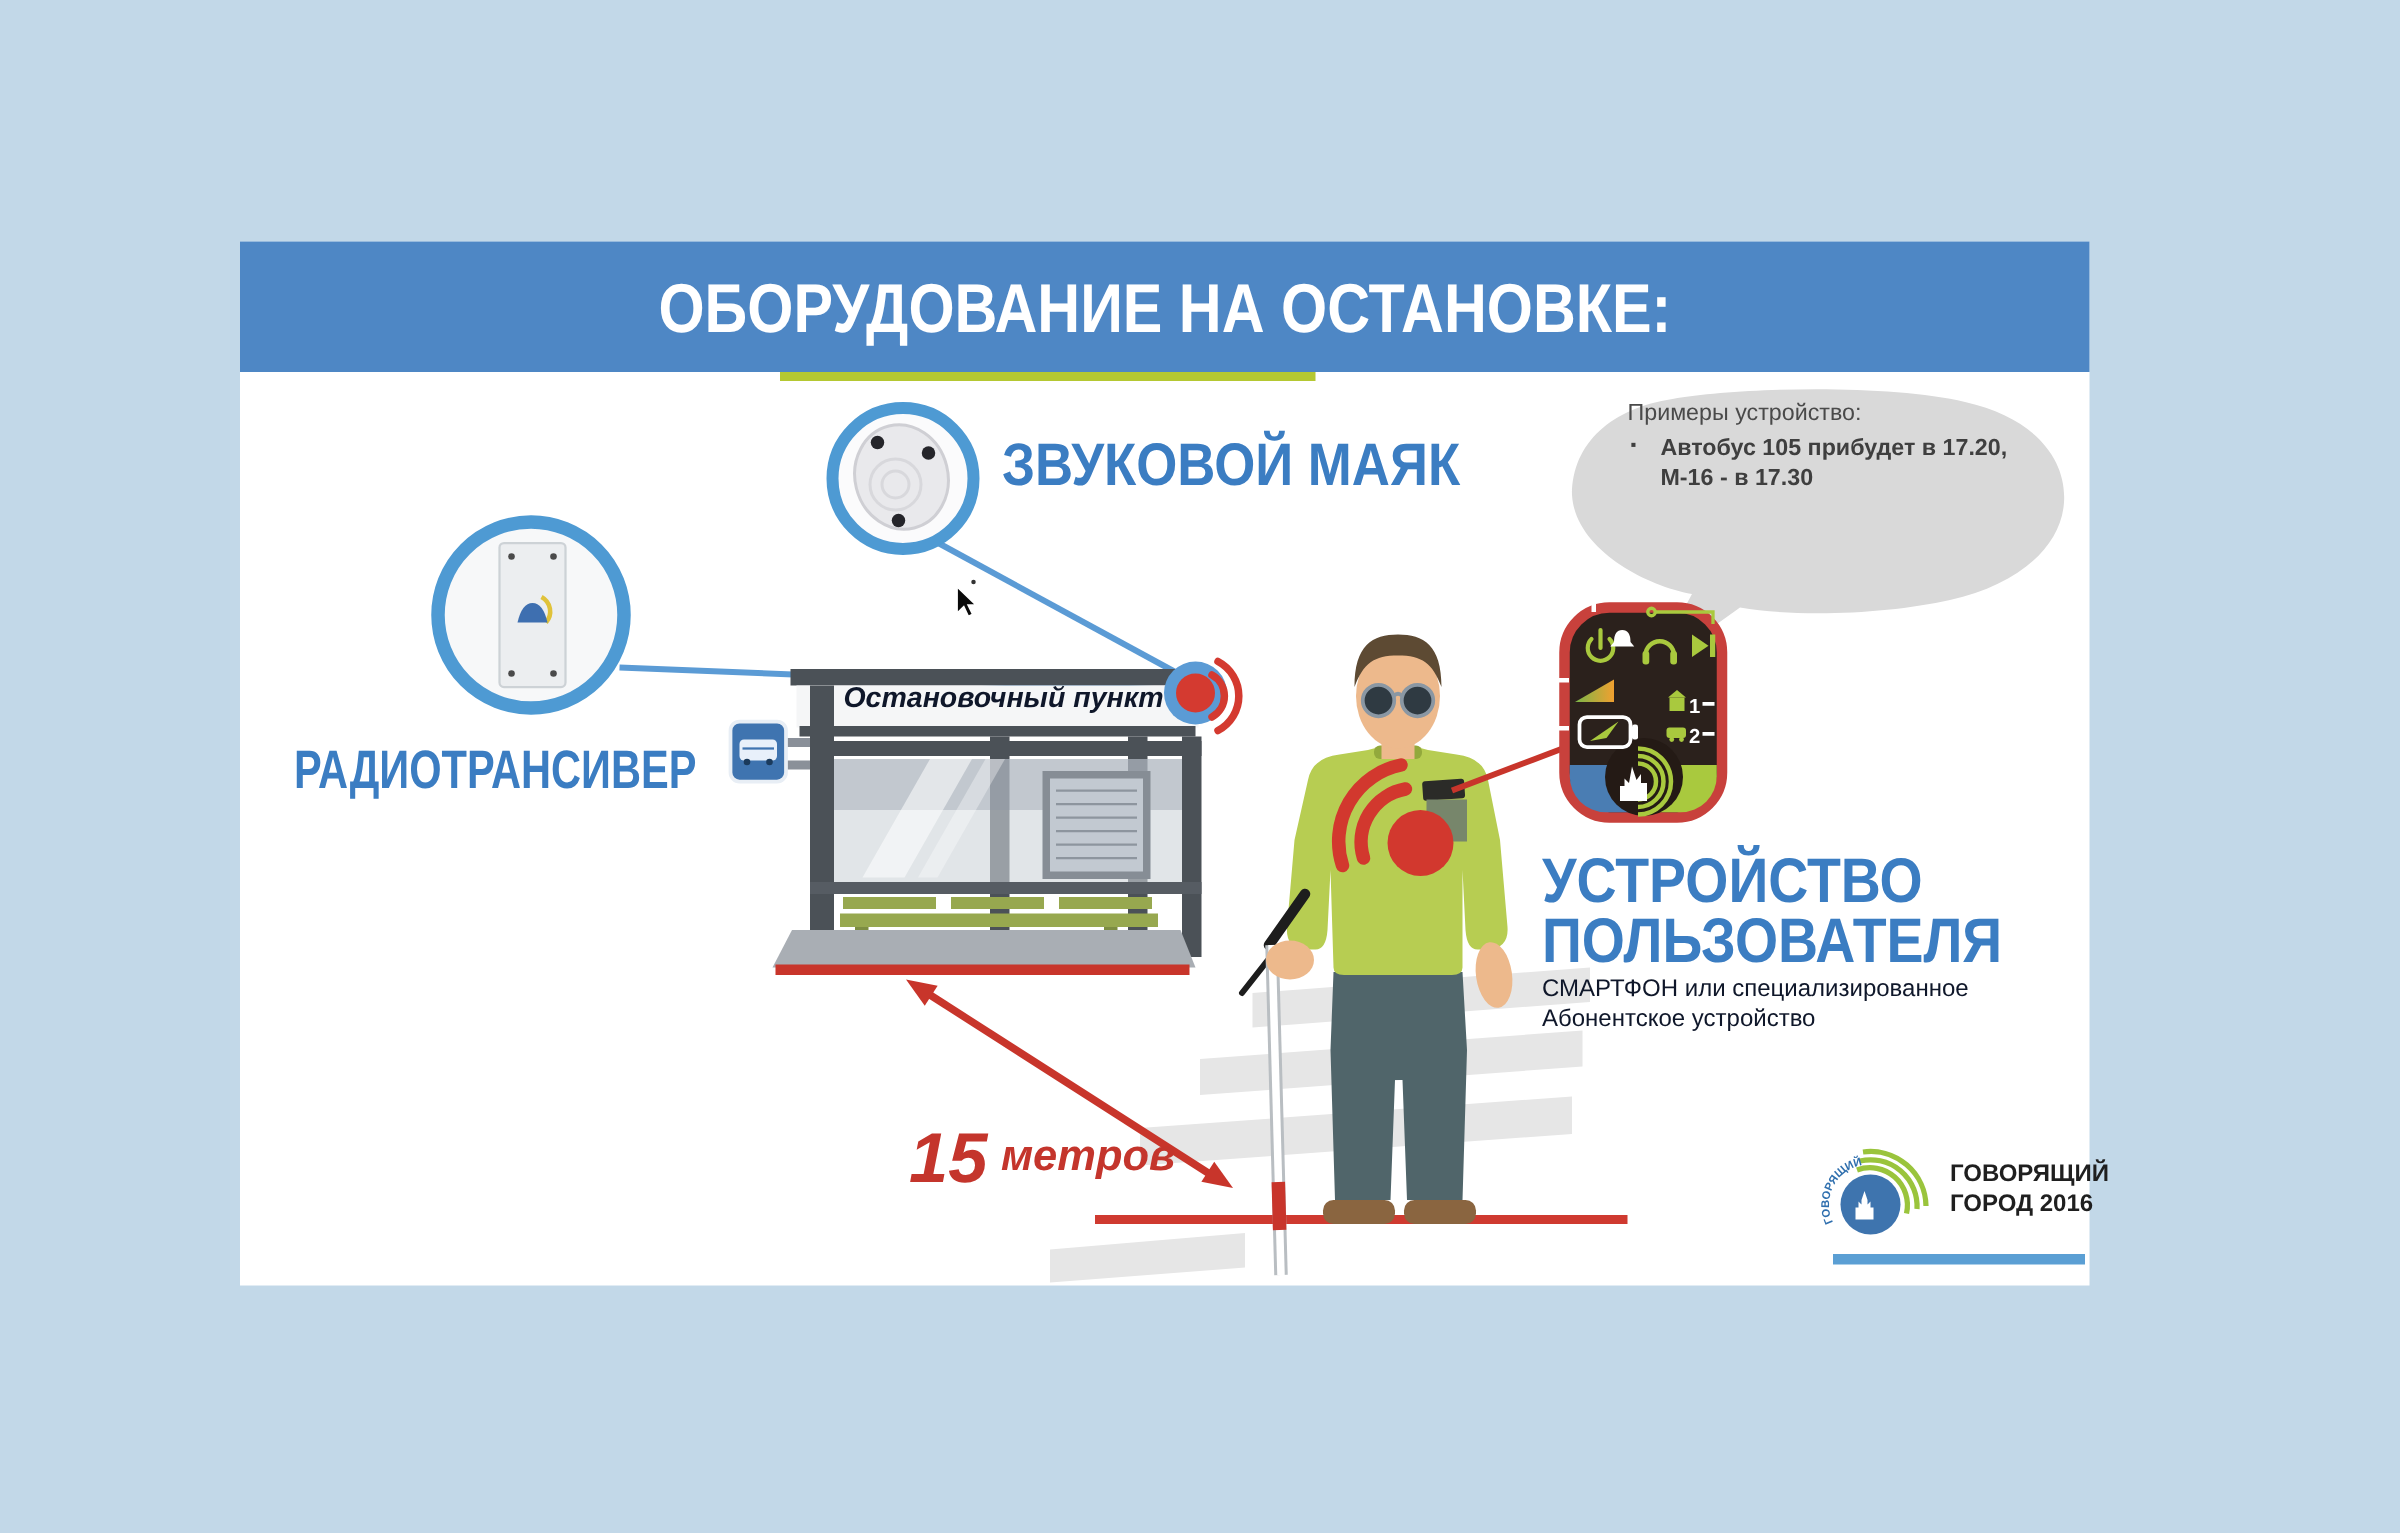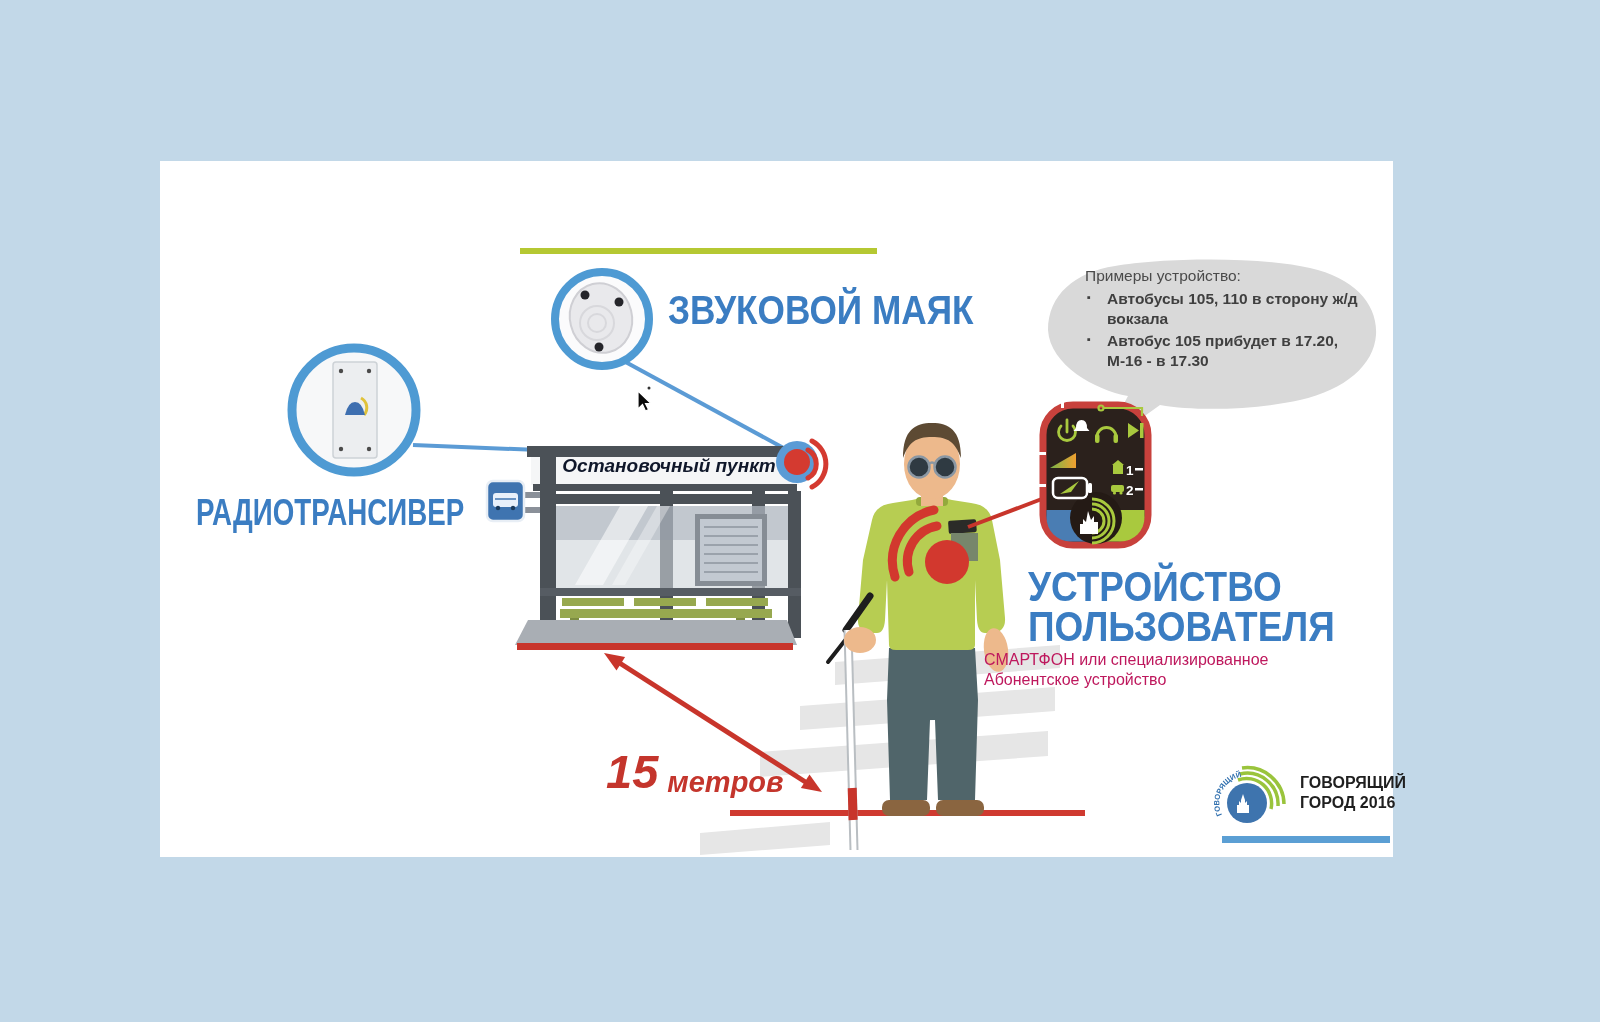--- a/index.html
+++ b/index.html
@@ -11,45 +11,48 @@
   .title{color:#ffffff;font-size:46px;font-weight:bold;white-space:nowrap;
          transform:scaleX(.86);letter-spacing:0;}
   .green-bar{position:absolute;left:520px;top:248px;width:357px;height:6px;background:#b5c832;}
   .overlay{position:absolute;left:0;top:0;width:1600px;height:1022px;pointer-events:none;}
   .blue-label{position:absolute;font-weight:bold;color:#3b7dc2;white-space:nowrap;
               transform-origin:left top;}
   .lbl-beacon{left:668px;top:288px;font-size:40px;transform:scaleX(.88);}
   .lbl-transceiver{left:196px;top:492px;font-size:36px;transform:scaleX(.77);}
   .lbl-device{left:1028px;top:567px;font-size:42px;line-height:40px;transform:scaleX(.88);
               white-space:normal;width:330px;}
-  .lbl-device-sub{position:absolute;left:984px;top:650px;width:300px;font-size:16px;
-                  line-height:20px;color:#be185d;}
+  .lbl-device-sub{position:absolute;left:1028px;top:650px;width:300px;font-size:16px;
+                  line-height:20px;color:#0f172a;}
   .sign-text{position:absolute;left:535px;top:455px;width:268px;text-align:center;
              font-style:italic;font-size:19px;color:#0f172a;font-weight:bold;}
   .bubble-text{position:absolute;left:1083px;top:267px;width:292px;color:#3f3f3f;}
   .bubble-text .heading{font-size:15.5px;color:#4a4a4a;margin:0 0 4px 2px;font-weight:normal;}
   .bubble-text ul{list-style:none;margin:0;padding:0;}
   .bubble-text li{position:relative;padding-left:24px;font-weight:bold;font-size:15.5px;
                   line-height:1.32;margin-bottom:1px;}
   .bubble-text li::before{content:"▪";position:absolute;left:4px;top:1px;font-size:11px;}
-  .distance{position:absolute;left:606px;top:744px;display:flex;align-items:flex-end;
+  .distance{position:absolute;left:606px;top:744px;display:flex;align-items:center;
             color:#c4352c;font-style:italic;font-weight:bold;}
   .distance .num{font-size:47px;}
   .distance .unit{font-size:29px;margin-left:9px;}
   .logo-wordmark{position:absolute;left:1300px;top:773px;width:118px;font-size:16px;
                  font-weight:bold;line-height:20px;color:#1f1f1f;}
   svg text{font-family:"Liberation Sans",sans-serif;}
 </style>
 </head>
 <body>
 
 <div class="page">
 
   <div class="slide"></div>
 
+  <div class="header">
+    <div class="title">ОБОРУДОВАНИЕ НА ОСТАНОВКЕ:</div>
+  </div>
   <div class="green-bar"></div>
 
   <svg class="overlay" viewBox="0 0 1600 1022">
     <defs>
       <linearGradient id="ramp" x1="0" y1="0" x2="1" y2="0">
         <stop offset="0" stop-color="#7ab648"></stop>
         <stop offset="1" stop-color="#f0a030"></stop>
       </linearGradient>
       <clipPath id="devclip">
           <rect x="1046.5" y="408.5" width="98" height="133" rx="24"></rect>
@@ -275,21 +278,20 @@
     </g>
   </svg>
 
   <div class="blue-label lbl-beacon">ЗВУКОВОЙ МАЯК</div>
   <div class="blue-label lbl-transceiver">РАДИОТРАНСИВЕР</div>
   <div class="sign-text">Остановочный пункт</div>
 
   <div class="bubble-text">
     <p class="heading">Примеры устройство:</p>
     <ul>
-      <li>Автобусы 105, 110 в сторону ж/д вокзала</li>
       <li>Автобус 105 прибудет в 17.20, М-16 - в 17.30</li>
     </ul>
   </div>
 
   <div class="blue-label lbl-device">УСТРОЙСТВО ПОЛЬЗОВАТЕЛЯ</div>
   <div class="lbl-device-sub">СМАРТФОН или специализированное Абонентское устройство</div>
 
   <div class="distance">
     <span class="num">15</span>
     <span class="unit">метров</span>

